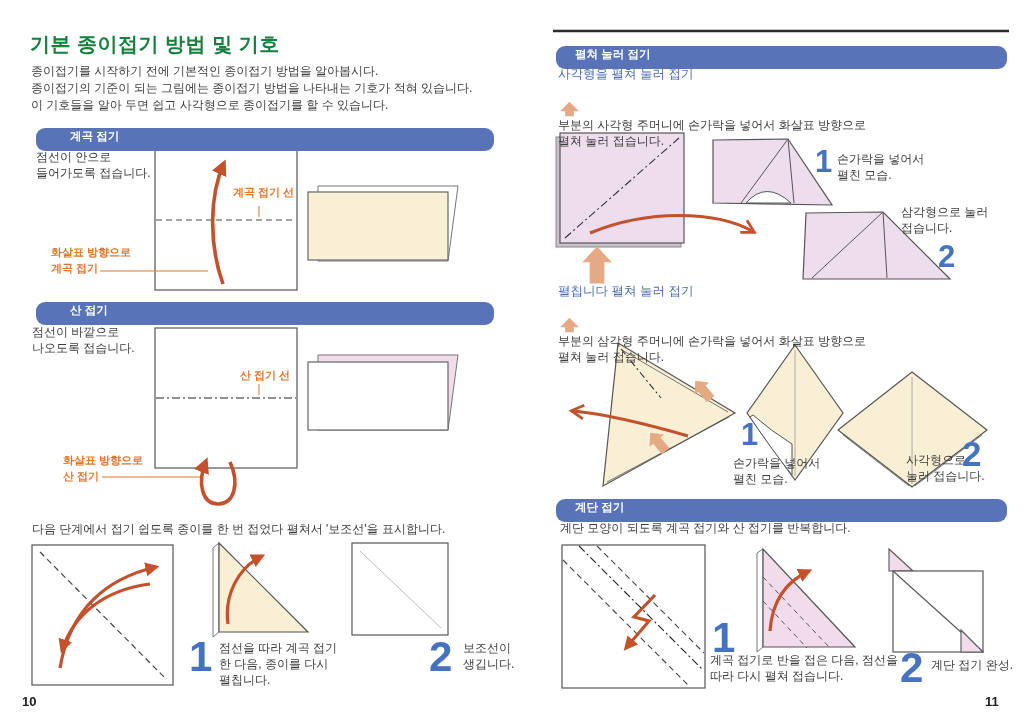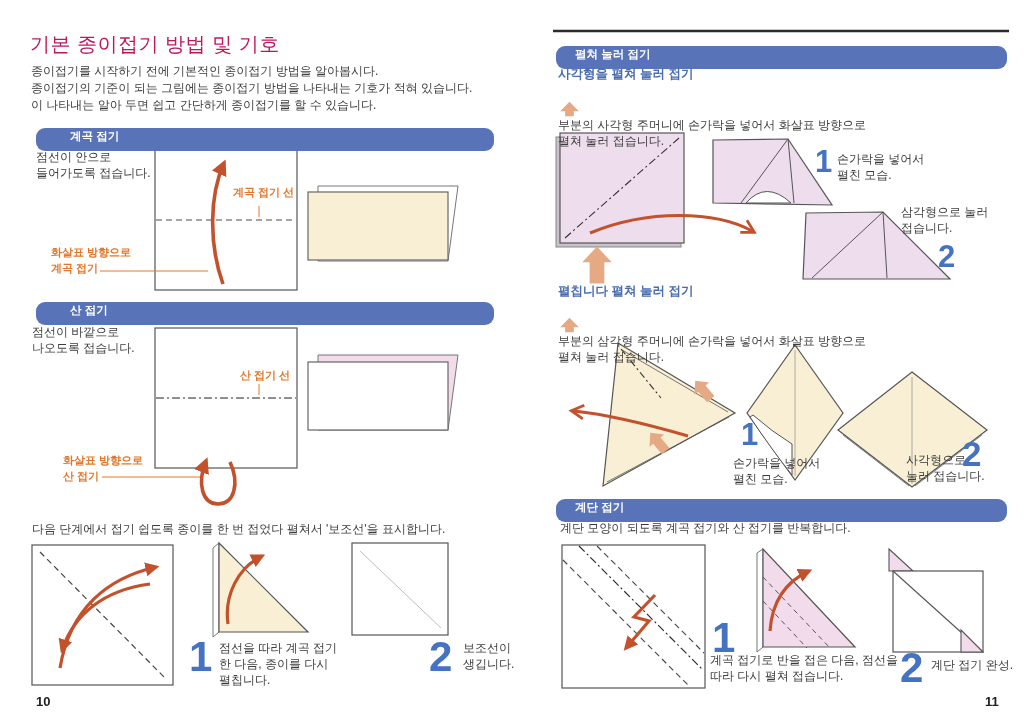--- a/index.html
+++ b/index.html
@@ -1,26 +1,26 @@
 <!DOCTYPE html>
 <html><head>
 <meta charset="utf-8">
 <style>
   html,body{margin:0;padding:0;background:#888;}
   #page{position:relative;width:1024px;height:726px;background:#ffffff;overflow:hidden;
         font-family:"Liberation Sans","DejaVu Sans",sans-serif;color:#3c3c3c;}
   .abs{position:absolute;}
   .pre{white-space:pre-line;}
   .txt{font-size:12px;line-height:1.34;color:#3c3c3c;}
-  .title{font-size:20px;font-weight:normal;color:#be185d;letter-spacing:0.5px;}
+  .title{font-size:20px;font-weight:bold;color:#15803d;letter-spacing:0.5px;}
   .bar{background:#5873b8;border-radius:9px;height:23px;color:#ffffff;
        font-size:11.5px;font-weight:bold;line-height:17px;}
   .bar-l{padding-left:34px;}
   .bar-r{padding-left:19px;}
-  .sub{font-size:12.5px;font-weight:bold;color:#4a6cb0;}
+  .sub{font-size:12.5px;font-weight:normal;color:#4a6cb0;}
   .olabel{font-size:11px;font-weight:bold;color:#e2762a;line-height:1.45;}
   .num{font-weight:bold;color:#4573c2;line-height:1;}
   .n42{font-size:42px;} .n31{font-size:31px;} .n35{font-size:35px;}
   .pgnum{font-size:13px;font-weight:bold;color:#222;}
   .icon-inline{vertical-align:-2px;margin-right:4px;}
   svg{display:block;}
 </style>
 </head>
 <body>
 
@@ -137,21 +137,21 @@
       <polygon points="889,549 913,571 889,571" fill="#f2dcec" stroke="#555" stroke-width="1.1"></polygon>
       <rect x="893" y="571" width="90" height="81" fill="#ffffff" stroke="#555" stroke-width="1.2"></rect>
       <line x1="893" y1="571" x2="983" y2="652" stroke="#555" stroke-width="1.1"></line>
       <polygon points="961,630 983,652 961,652" fill="#f2dcec" stroke="#555" stroke-width="1.1"></polygon>
     </g>
   </svg>
 
   <div class="abs title" style="left:30px;top:31px">기본 종이접기 방법 및 기호</div>
   <div class="abs txt pre" style="left:31px;top:63px;line-height:17px">종이접기를 시작하기 전에 기본적인 종이접기 방법을 알아봅시다.
 종이접기의 기준이 되는 그림에는 종이접기 방법을 나타내는 기호가 적혀 있습니다.
-이 나타내는 알아 두면 쉽고 간단하게 종이접기를 할 수 있습니다.</div>
+이 기호들을 알아 두면 쉽고 사각형으로 종이접기를 할 수 있습니다.</div>
 
   <div class="abs bar bar-l" style="left:36px;top:128px;width:424px">
     <span>계곡 접기</span>
   </div>
   <div class="abs txt pre" style="left:36px;top:149px">점선이 안으로
 들어가도록 접습니다.</div>
   <div class="abs olabel" style="left:233px;top:185px">계곡 접기 선</div>
   <div class="abs olabel pre" style="left:51px;top:245px">화살표 방향으로
 계곡 접기</div>
 
@@ -166,21 +166,21 @@
 
   <div class="abs txt" style="left:32px;top:521px">다음 단계에서 접기 쉽도록 종이를 한 번 접었다 펼쳐서 '보조선'을 표시합니다.</div>
   <div class="abs num n42" style="left:189px;top:636px">1</div>
   <div class="abs txt pre" style="left:219px;top:640px">점선을 따라 계곡 접기
 한 다음, 종이를 다시
 펼칩니다.</div>
   <div class="abs num n42" style="left:429px;top:636px">2</div>
   <div class="abs txt pre" style="left:463px;top:640px">보조선이
 생깁니다.</div>
 
-  <div class="abs pgnum" style="left:36px;top:694px">10</div>
+  <div class="abs pgnum" style="left:22px;top:694px">10</div>
 
   <div class="abs bar bar-r" style="left:556px;top:46px;width:432px">
     <span>펼쳐 눌러 접기</span>
   </div>
 
   <div class="abs sub" style="left:558px;top:66px">사각형을 펼쳐 눌러 접기</div>
   <div class="abs txt pre" style="left:558px;top:85px;width:440px">
     <svg class="icon-inline" width="23" height="16" viewBox="-16 -11 32 22">
       <path d="M0,-10 L13,3 L6,3 L6,10 L-6,10 L-6,3 L-13,3 Z" fill="#e5a984"></path>
     </svg><span class="pre">부분의 사각형 주머니에 손가락을 넣어서 화살표 방향으로

